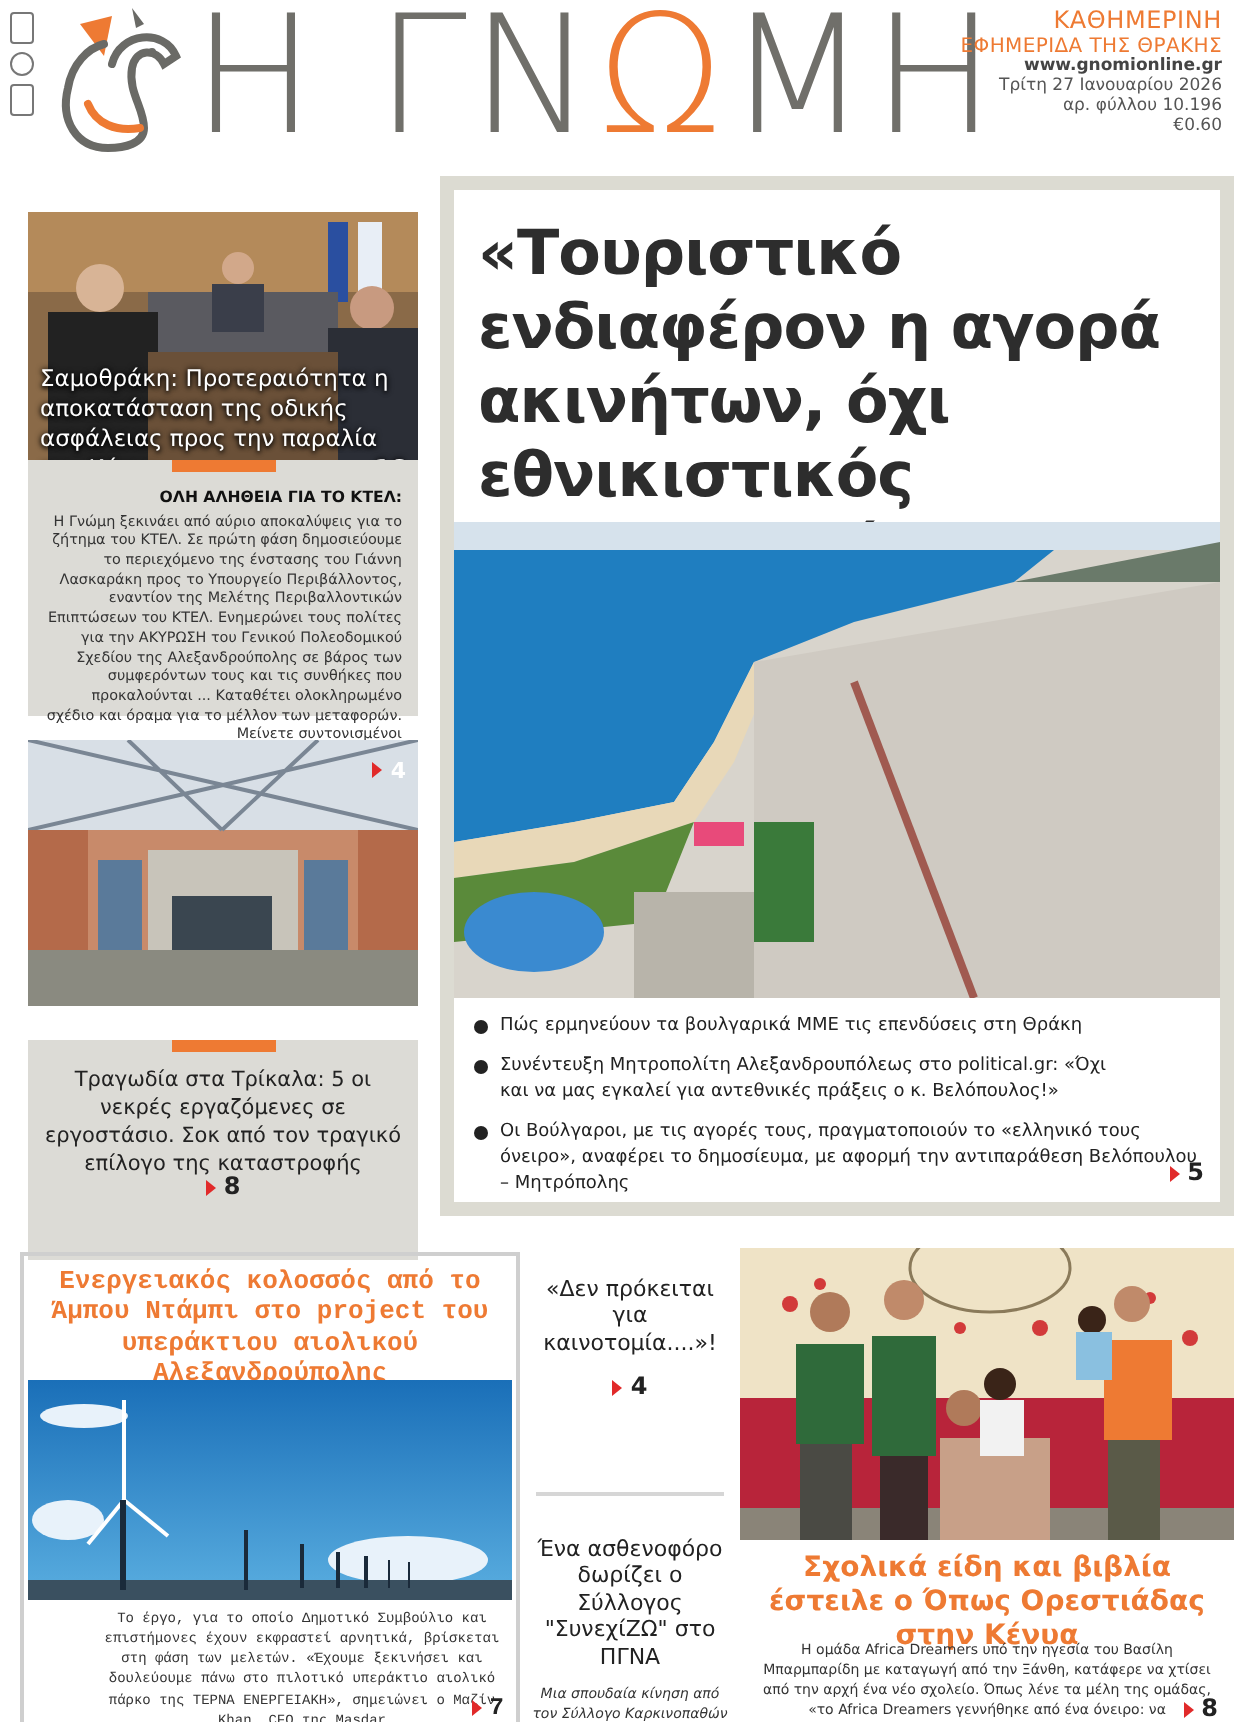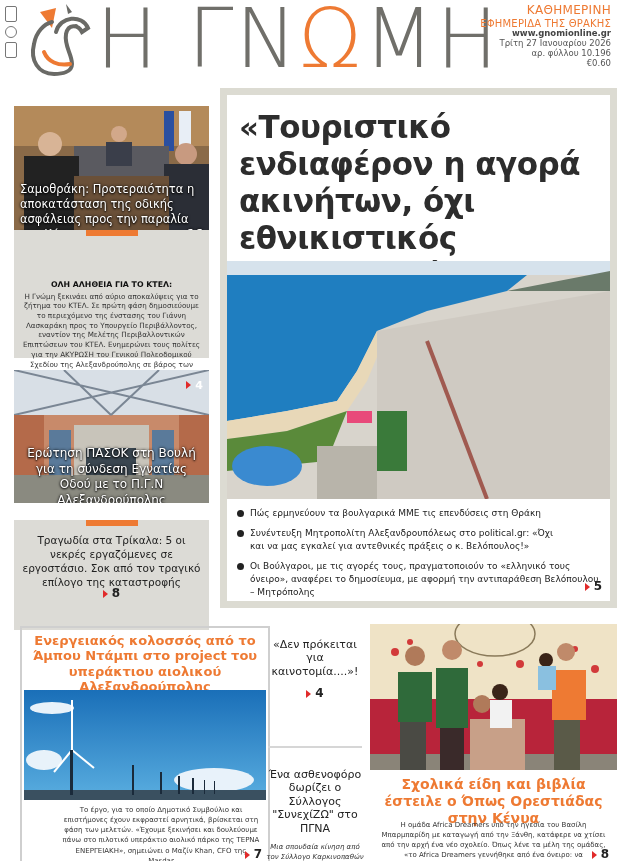--- a/index.html
+++ b/index.html
@@ -18,34 +18,34 @@
   .info .g{color:#555;font-size:8.5px;}
   .info .w{color:#444;font-size:8.5px;font-weight:bold;}
 
   
   .photo-card{left:14px;width:195px;overflow:hidden;}
   .cap{position:absolute;left:6px;right:6px;color:#fff;font-size:11.5px;line-height:1.3;text-shadow:0 1px 2px #000,0 0 3px #000;}
   .pgnum{font-weight:bold;color:#222;}
   .arrow{display:inline-block;width:0;height:0;border-top:4px solid transparent;border-bottom:4px solid transparent;border-left:5px solid #e12a2a;margin-right:4px;vertical-align:middle;}
   .greybox{background:#dcdbd6;left:14px;width:195px;}
   .tab{position:absolute;top:0;left:72px;width:52px;height:6px;background:#ee7a33;}
-  .kt{top:14px;left:8px;right:8px;text-align:center;font-size:7.2px;line-height:1.35;color:#333;margin-top:36px;}
+  .kt{top:14px;left:8px;right:8px;text-align:right;font-size:7.2px;line-height:1.35;color:#333;}
   .kt b{display:block;font-size:7.8px;color:#111;margin-bottom:1px;}
 
   
   .mainbox{left:220px;top:88px;width:397px;height:520px;background:#dcdbd2;}
   .mainbox .inner{position:absolute;left:7px;top:7px;right:7px;bottom:7px;background:#fff;}
   .headline{position:absolute;left:12px;top:14px;right:6px;font-size:31px;line-height:1.19;font-weight:bold;color:#2d2d2d;letter-spacing:-0.5px;}
   .aerial{position:absolute;left:0;right:0;top:166px;height:238px;overflow:hidden;}
   .bullets{position:absolute;left:10px;right:10px;top:412px;font-size:9px;line-height:1.45;color:#222;}
   .bullets .bl{display:flex;gap:6px;margin-bottom:7px;}
   .bullets .dot{width:7px;height:7px;border-radius:50%;background:#222;flex:0 0 7px;margin-top:3px;}
 
   
-  .windbox{left:20px;top:626px;width:250px;height:235px;border:2px solid #cfcfcf;border-bottom:none;}
+  .windbox{left:10px;top:626px;width:250px;height:235px;border:2px solid #cfcfcf;border-bottom:none;font-family:Liberation Mono, monospace;}
   .windhead{padding:5px 4px 0;text-align:center;color:#ee7a33;font-weight:bold;font-size:13px;line-height:1.18;}
   .windimg{position:absolute;left:2px;right:2px;top:62px;height:110px;overflow:hidden;}
   .windtxt{position:absolute;left:8px;right:8px;top:177px;text-align:center;font-size:7px;line-height:1.45;color:#333;margin-left:32px;}
   .mid{left:266px;width:98px;text-align:center;}
   .mid h3{font-size:11px;line-height:1.22;color:#222;font-weight:normal;}
   .mid p{font-size:7px;line-height:1.45;color:#333;font-style:italic;margin-top:8px;}
   .mid .pn{margin-top:8px;font-size:12px;}
   .rightbox{left:370px;top:624px;width:247px;height:237px;}
   .africa-img{position:absolute;left:0;right:0;top:0;height:146px;overflow:hidden;}
   .africa-h{position:absolute;left:2px;right:2px;top:152px;text-align:center;color:#ee7a33;font-weight:bold;font-size:14px;line-height:1.22;}
@@ -116,21 +116,20 @@
     <path d="M0 0 L195 45 M195 0 L0 45 M50 0 L97 45 M145 0 L97 45" stroke="#7a8694" stroke-width="2"></path>
     <rect x="0" y="45" width="30" height="88" fill="#b46a4a"></rect>
     <rect x="165" y="45" width="30" height="88" fill="#b46a4a"></rect>
     <rect x="35" y="60" width="22" height="50" fill="#5a7a9a"></rect>
     <rect x="138" y="60" width="22" height="50" fill="#5a7a9a"></rect>
     <rect x="60" y="55" width="75" height="50" fill="#c8c4ba"></rect>
     <rect x="72" y="78" width="50" height="30" fill="#3a4650"></rect>
     <rect x="0" y="105" width="195" height="28" fill="#8a8a80"></rect>
   </svg>
   <div class="abs" style="top:4px;right:6px;"><span class="arrow"></span><span style="color:#fff;font-weight:bold;font-size:11px;">4</span></div>
-  <div class="cap" style="top:76px;font-size:12px;text-align:center;">Ερώτηση ΠΑΣΟΚ στη Βουλή για τη σύνδεση Εγνατίας Οδού με το Π.Γ.Ν Αλεξανδρούπολης</div>
 </div>
 
 <div class="abs greybox" style="top:520px;height:110px;">
   <div class="tab"></div>
   <div class="abs" style="top:14px;left:6px;right:6px;text-align:center;font-size:10.5px;line-height:1.32;color:#222;">Τραγωδία στα Τρίκαλα: 5 οι νεκρές εργαζόμενες σε εργοστάσιο. Σοκ από τον τραγικό επίλογο της καταστροφής</div>
   <div class="abs" style="top:66px;left:0;right:0;text-align:center;font-size:12px;"><span class="arrow"></span><span class="pgnum">8</span></div>
 </div>
 
 <div class="abs mainbox">
   <div class="inner">

